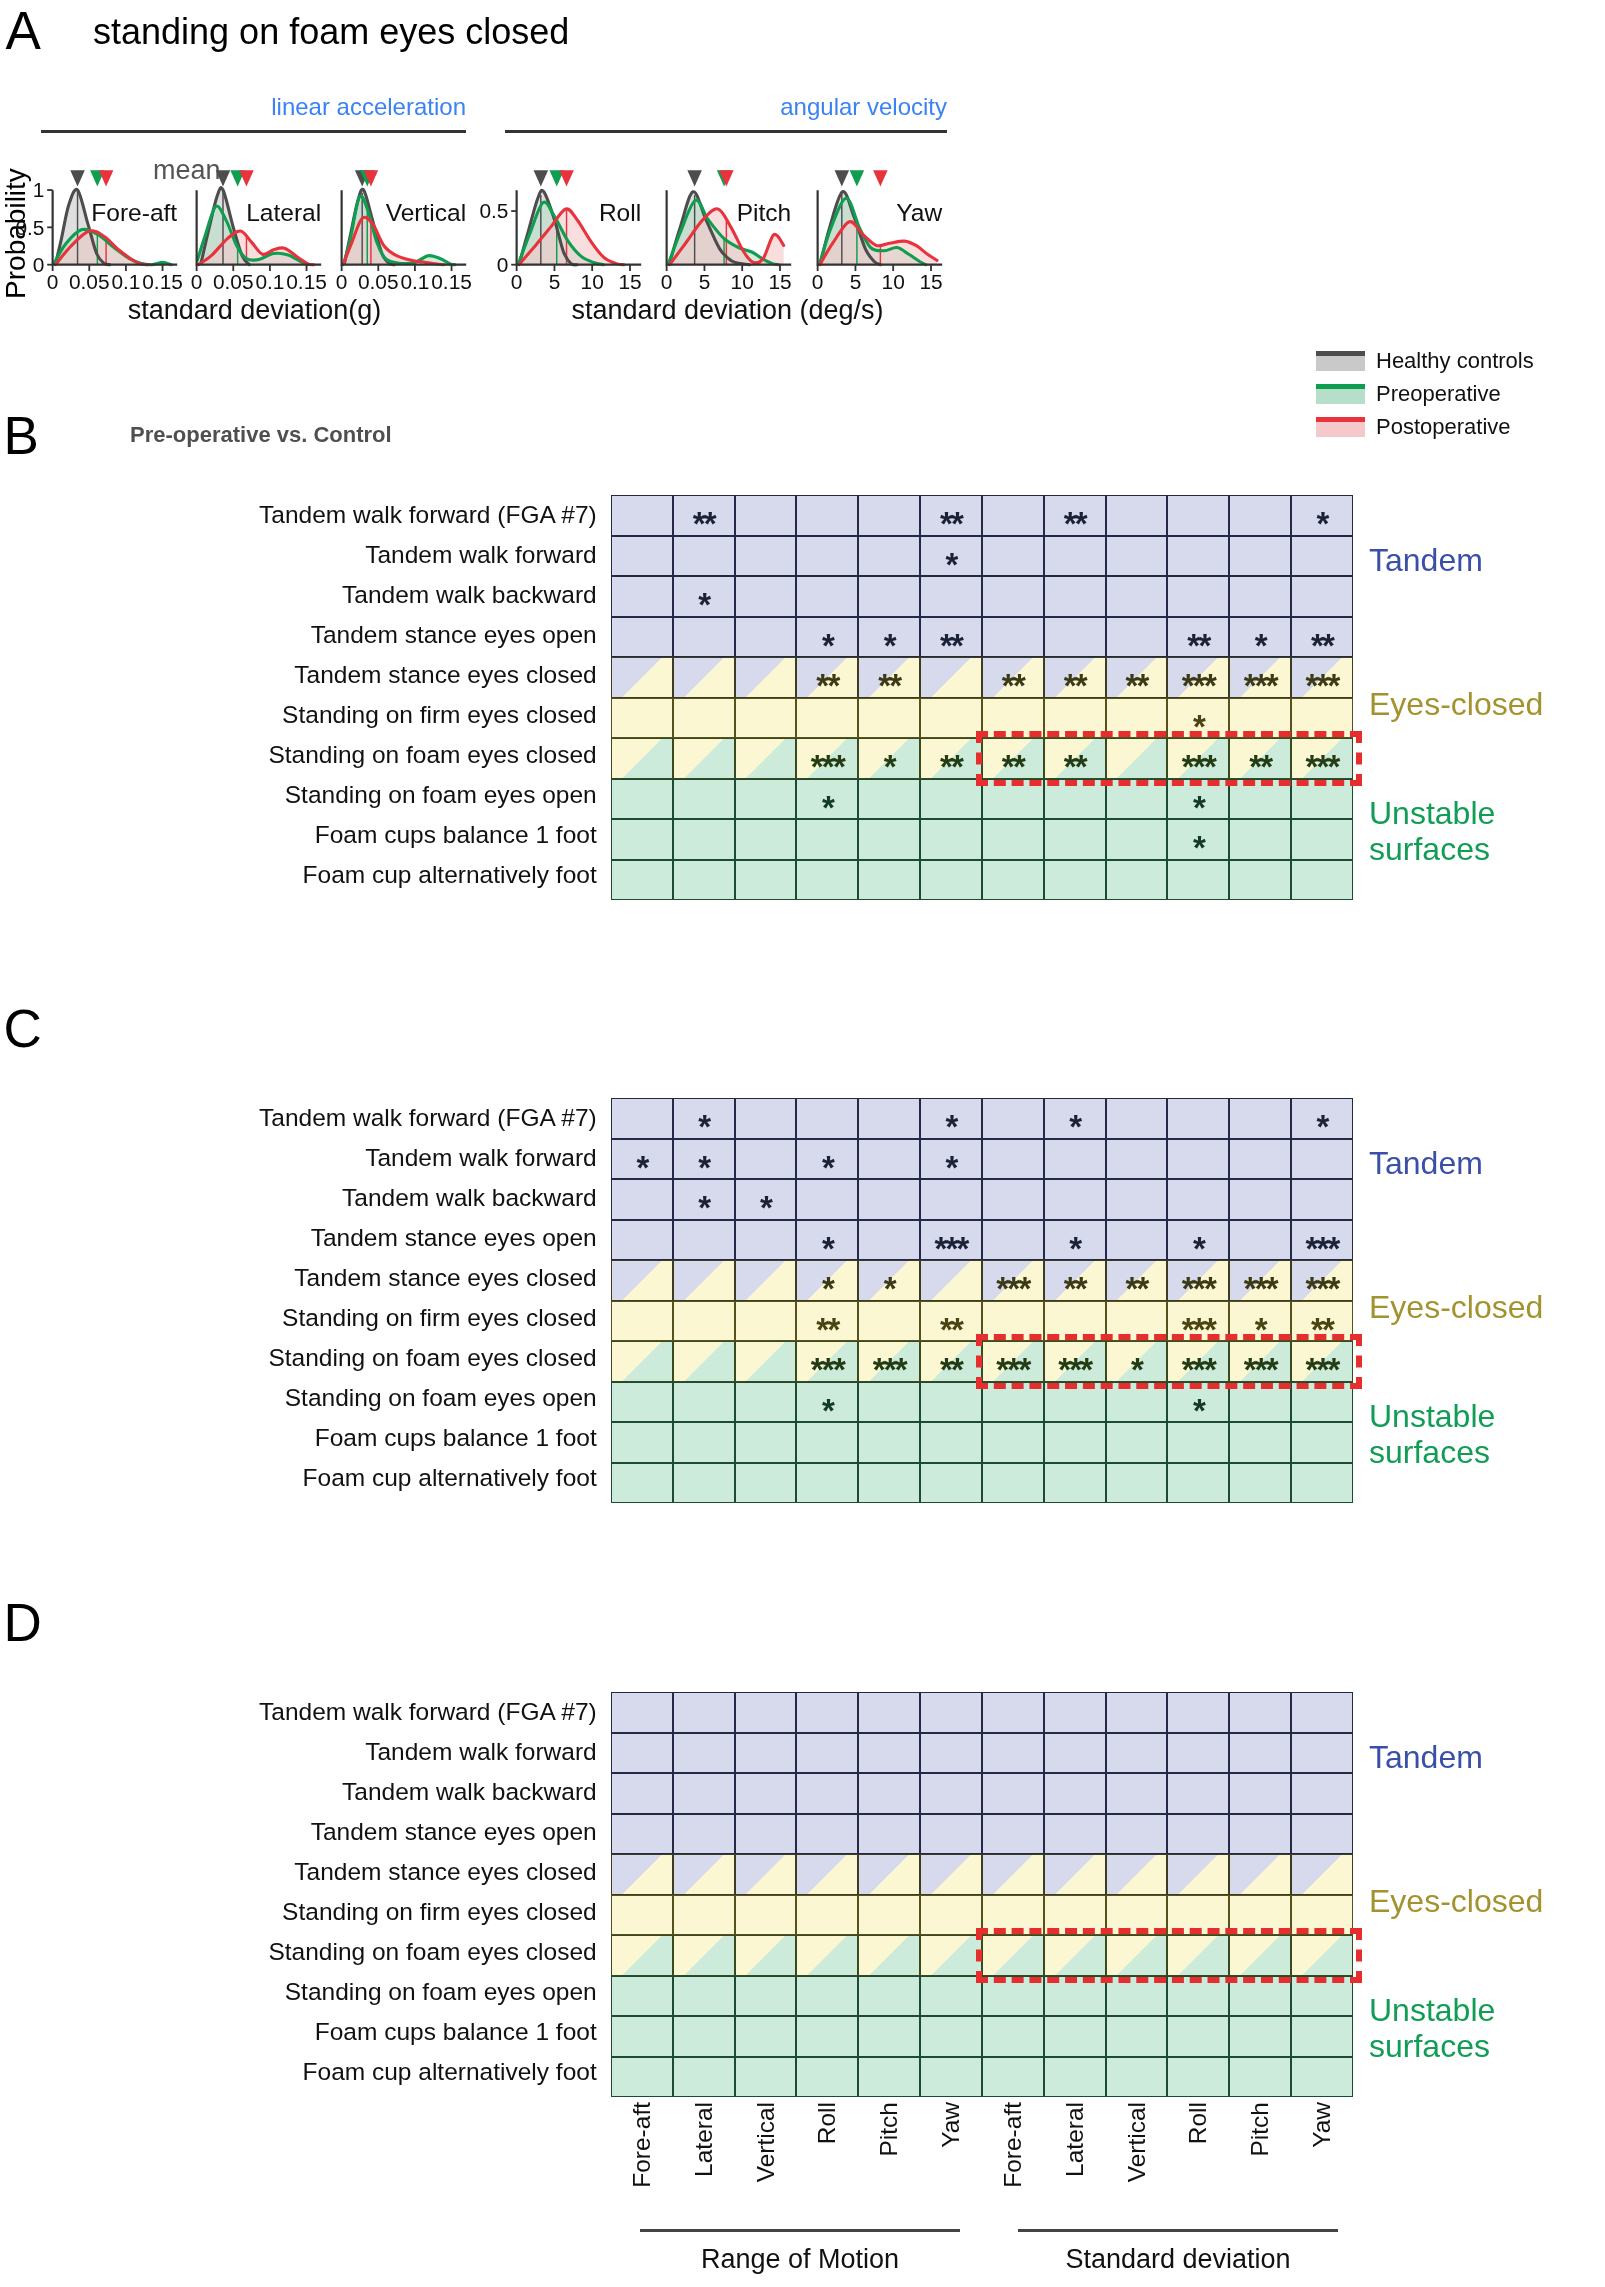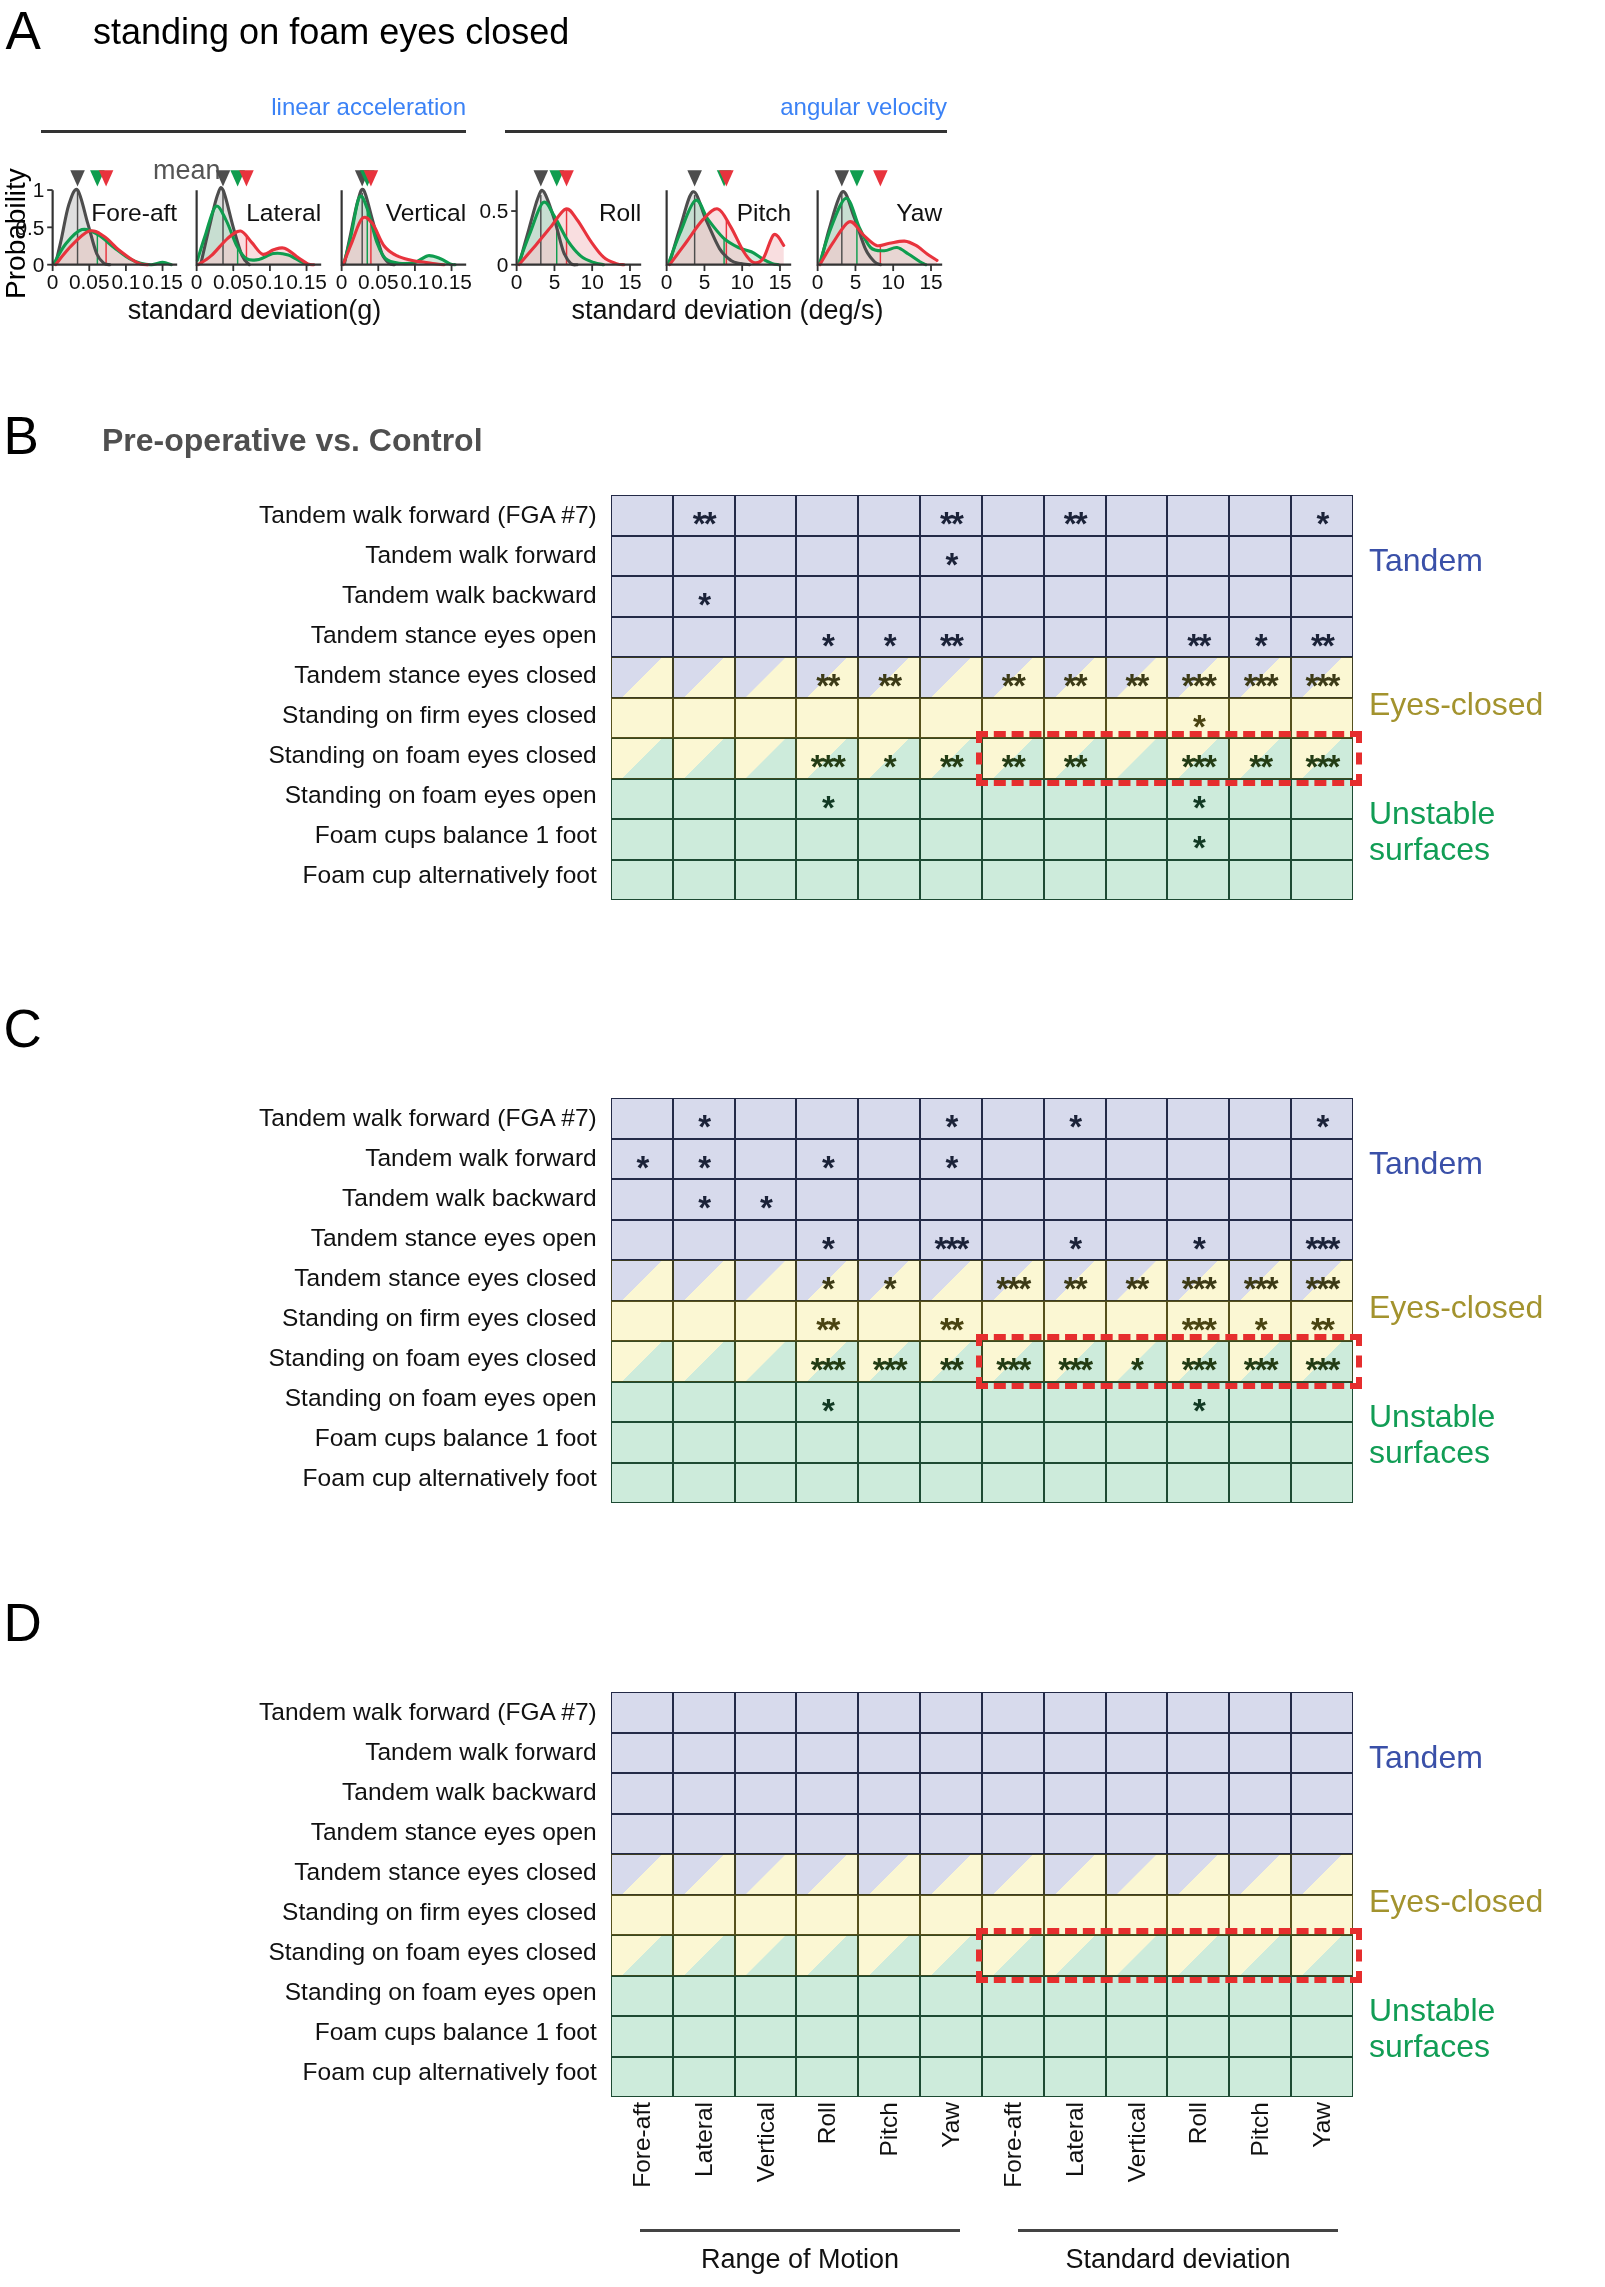--- a/index.html
+++ b/index.html
@@ -1,21 +1,21 @@
 <!DOCTYPE html>
 <html style="font-size:14.5px"><head>
 <meta charset="utf-8">
 <style>
   html,body{margin:0;padding:0;background:#ffffff;}
   body{font-family:"Liberation Sans","DejaVu Sans",sans-serif;color:#111;}
   #fig{position:relative;width:1606px;height:2287px;background:#fff;overflow:hidden;}
   .abs{position:absolute;}
   .panel-letter{font-size:53px;line-height:1;color:#000;}
   .fig-title{font-size:36px;color:#000;}
-  .sec-title{font-size:32px;font-weight:bold;color:#4f4f4f;}
+  .sec-title{font-size:22px;font-weight:bold;color:#4f4f4f;margin-left:28px;}
   .hdr{font-size:24px;color:#3b82f6;text-align:right;}
   .hdr-line{height:2.7px;background:#333;}
   .axis-label{font-size:27px;color:#111;text-align:center;}
   .mean-label{font-size:27px;color:#555;}
   .prob-label{width:200px;height:31px;font-size:28px;color:#000;text-align:center;transform:rotate(-90deg);}
   .plot-slot{position:absolute;width:150px;height:153px;}
 
   
   .legend{display:flex;flex-direction:column;gap:6.4px;}
   .legend-item{display:flex;align-items:center;gap:11px;height:27px;}
@@ -226,20 +226,34 @@
         <line x1="109.1" y1="126" x2="109.1" y2="133" stroke="#333" stroke-width="2"></line>
         <text x="109.1" y="153" font-size="23" text-anchor="middle" fill="#111">10</text>
         <line x1="150.7" y1="126" x2="150.7" y2="133" stroke="#333" stroke-width="2"></line>
         <text x="150.7" y="153" font-size="23" text-anchor="middle" fill="#111">15</text>
         <text x="163" y="78" font-size="27" text-anchor="end" fill="#111">Yaw</text>
       </svg></div>
 
   <div class="abs axis-label" style="left:41px;top:295px;width:427px;">standard deviation(g)</div>
   <div class="abs axis-label" style="left:505px;top:295px;width:445px;">standard deviation (deg/s)</div>
 
+  <div class="abs legend" style="left:1316px;top:347px;">
+    <div class="legend-item">
+      <div class="swatch" style="background: rgb(201, 201, 201); border-top: 5.5px solid rgb(77, 77, 77);"></div>
+      <div class="legend-text">Healthy controls</div>
+    </div>
+    <div class="legend-item">
+      <div class="swatch" style="background: rgb(183, 222, 200); border-top: 5.5px solid rgb(15, 157, 79);"></div>
+      <div class="legend-text">Preoperative</div>
+    </div>
+    <div class="legend-item">
+      <div class="swatch" style="background: rgb(245, 200, 203); border-top: 5.5px solid rgb(232, 51, 61);"></div>
+      <div class="legend-text">Postoperative</div>
+    </div>
+  </div>
 
   <div class="abs panel-letter" style="left:3.6px;top:409px;">B</div>
   <div class="abs sec-title" style="left:102px;top:422px;">Pre-operative vs. Control</div>
   <div class="rowlabels" style="top:495px;">
       <div class="rowlab">Tandem walk forward (FGA #7)</div>
       <div class="rowlab">Tandem walk forward</div>
       <div class="rowlab">Tandem walk backward</div>
       <div class="rowlab">Tandem stance eyes open</div>
       <div class="rowlab">Tandem stance eyes closed</div>
       <div class="rowlab">Standing on firm eyes closed</div>

